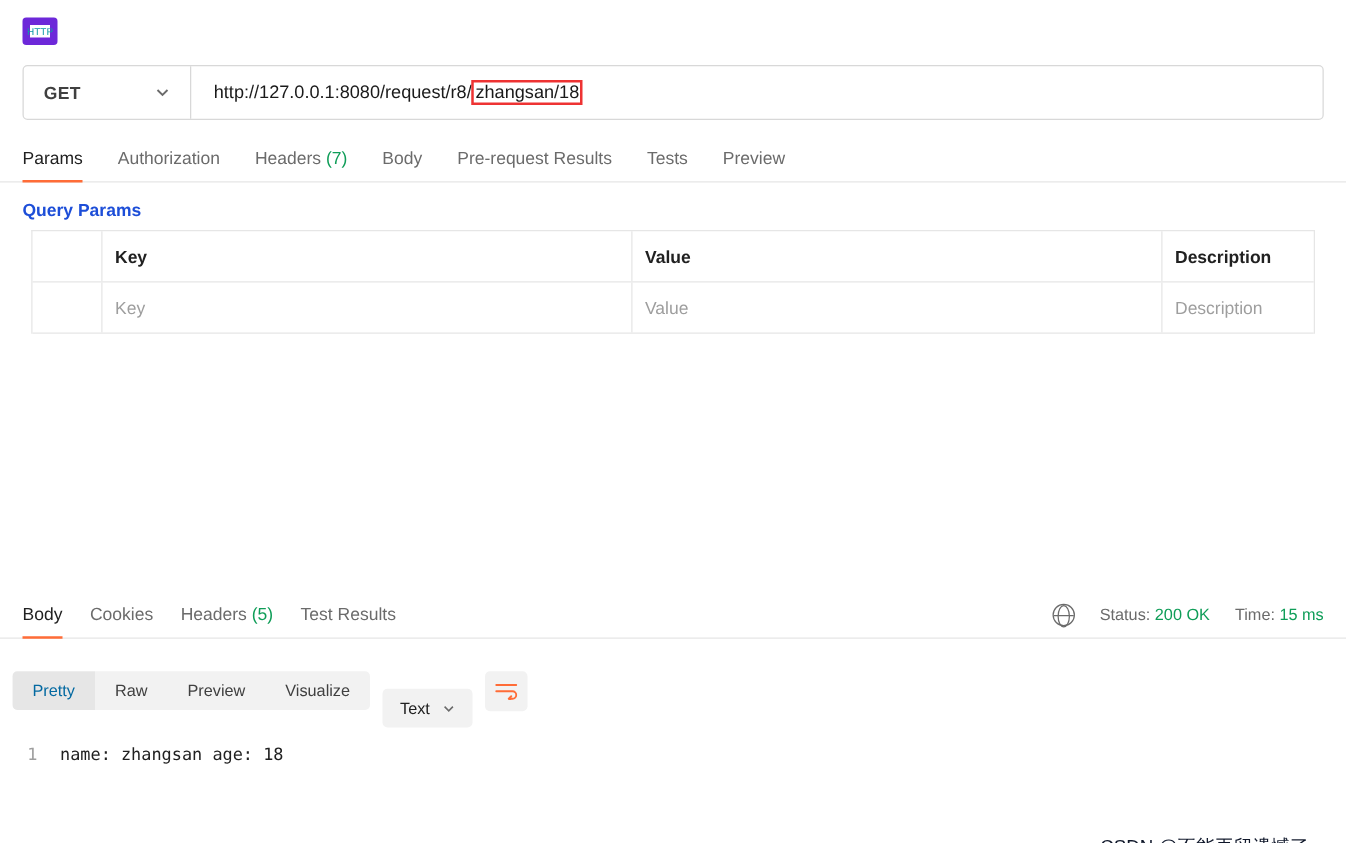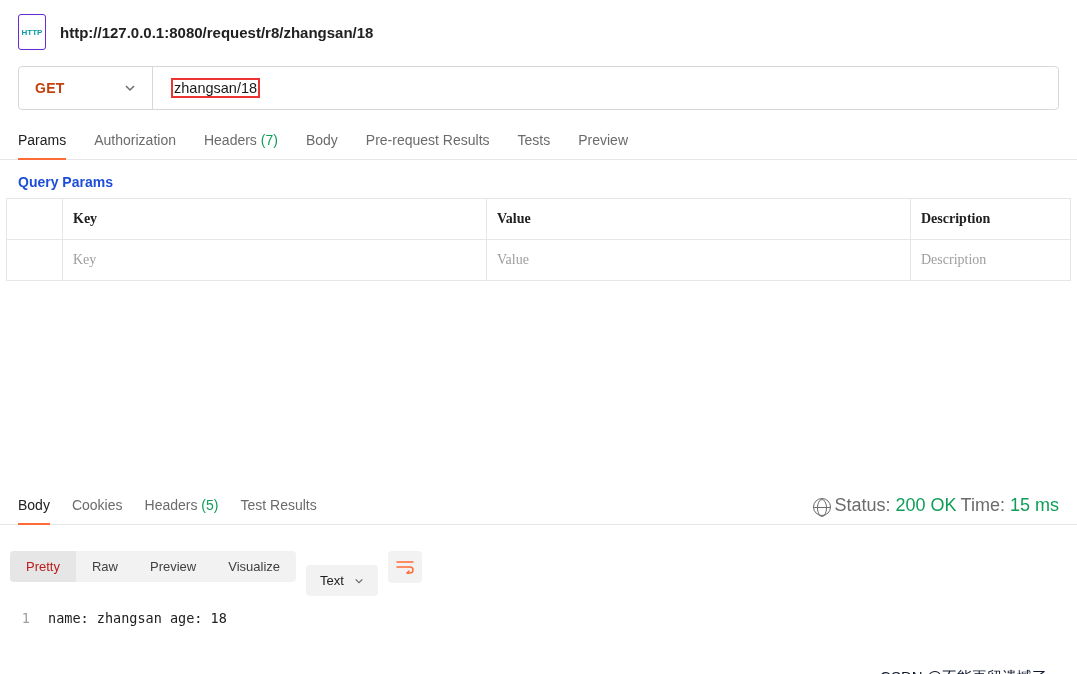--- a/index.html
+++ b/index.html
@@ -1,80 +1,80 @@
 <!DOCTYPE html>
 <html><head>
 <meta charset="utf-8">
 <style>
 * { box-sizing: border-box; margin: 0; padding: 0; }
 body { font-family: -apple-system, BlinkMacSystemFont, "Segoe UI", Arial, sans-serif; font-size: 14px; color: #212121; background: #fff; width: 1077px; }
 .hdr { display: flex; align-items: center; padding: 14px 18px 10px; gap: 14px; }
-.http-badge { width: 28px; height: 36px; border: 1px solid #6d28d9; border-radius: 3px; color: #0e9aa7; font-size: 8px; font-weight: 700; display: flex; align-items: center; justify-content: center; }
+.http-badge { width: 28px; height: 22px; border: 6px solid #6d28d9; border-radius: 3px; color: #0e9aa7; font-size: 8px; font-weight: 400; display: flex; align-items: center; justify-content: center; }
 .hdr-title { font-weight: 600; font-size: 15px; color: #212121; }
 .req-row { display: flex; align-items: stretch; margin: 6px 18px 0; border: 1px solid #d8d8d8; border-radius: 4px; height: 44px; }
 .method-select { width: 134px; display: flex; align-items: center; justify-content: space-between; padding: 0 16px; border-right: 1px solid #d8d8d8; cursor: pointer; }
-.method-label { color: #c2410c; font-weight: 700; font-size: 14px; letter-spacing: .3px; }
+.method-label { color: #404040; font-weight: 700; font-size: 14px; letter-spacing: .3px; }
 .chev { color: #6b6b6b; }
 .url-box { flex: 1; display: flex; align-items: center; padding: 0 18px; font-size: 14.5px; color: #1a1a1a; }
 .url-highlight { border: 2px solid #e33; padding: 0 1px; }
 .tabs { display: flex; gap: 28px; padding: 22px 18px 0; border-bottom: 1px solid #e6e6e6; }
 .tab { padding-bottom: 10px; color: #6b6b6b; cursor: pointer; font-size: 14px; }
 .tab.active { color: #212121; border-bottom: 2px solid #ff6c37; margin-bottom: -1px; }
 .tab .cnt { color: #0f9d58; }
 .qp-title { padding: 14px 18px 8px; color: #1d4ed8; font-weight: 700; font-size: 14px; }
-.tbl { border: 1px solid #e6e6e6; border-bottom: none; margin: 0 6px; font-family: Liberation Serif, serif; }
+.tbl { border: 1px solid #e6e6e6; border-bottom: none; margin: 0 25px; }
 .trow { display: flex; border-bottom: 1px solid #e6e6e6; }
 .tcell { padding: 12px 10px; border-right: 1px solid #e6e6e6; }
 .tcell:last-child { border-right: none; }
 .c0 { width: 56px; }
 .c1 { width: 424px; }
 .c2 { width: 424px; }
 .c3 { flex: 1; }
 .th { font-weight: 700; color: #212121; }
 .ph { color: #9e9e9e; }
 .gap { height: 206px; }
 .resp-bar { display: flex; align-items: center; justify-content: space-between; padding: 0 18px; border-bottom: 1px solid #e6e6e6; }
 .resp-tabs { display: flex; gap: 22px; }
 .rtab { padding: 10px 0; color: #6b6b6b; cursor: pointer; font-size: 14px; }
 .rtab.active { color: #212121; border-bottom: 2px solid #ff6c37; margin-bottom: -1px; }
 .rtab .cnt { color: #0f9d58; }
-.resp-meta { display: flex; align-items: flex-end; gap: 4px; color: #6b6b6b; font-size: 18px; }
+.resp-meta { display: flex; align-items: center; gap: 20px; color: #6b6b6b; font-size: 13px; }
 .globe { width: 18px; height: 18px; border: 1.5px solid #6b6b6b; border-radius: 50%; position: relative; }
 .globe::before { content: ""; position: absolute; top: 0; left: 50%; width: 8px; height: 100%; border: 1.5px solid #6b6b6b; border-radius: 50%; transform: translateX(-50%); }
 .globe::after { content: ""; position: absolute; top: 50%; left: 0; width: 100%; height: 0; border-top: 1.5px solid #6b6b6b; }
 .ok { color: #0f9d58; }
 .toolbar { display: flex; gap: 10px; padding: 12px 10px 8px; align-items: center; }
 .btn-grp { display: flex; background: #f2f2f2; border-radius: 4px; overflow: hidden; }
 .btn { padding: 8px 16px; color: #404040; cursor: pointer; font-size: 13px; }
-.btn.sel { background: #e6e6e6; color: #b91c1c; }
+.btn.sel { background: #e6e6e6; color: #0369a1; }
 .dd { display: flex; align-items: center; gap: 10px; background: #f2f2f2; padding: 8px 14px; border-radius: 4px; color: #212121; cursor: pointer; font-size: 13px; margin-top: 28px; }
 .wrap-btn { width: 34px; height: 32px; background: #f2f2f2; border-radius: 4px; display: flex; align-items: center; justify-content: center; color: #ff6c37; cursor: pointer; }
 .code { display: flex; padding: 6px 10px 20px; font-family: Consolas, Monaco, monospace; font-size: 13.5px; }
 .ln { color: #9e9e9e; width: 38px; text-align: right; padding-right: 18px; }
 .watermark { position: absolute; right: 30px; top: 668px; color: #0f172a; font-size: 15px; }
 svg { display: block; }
 </style>
 </head>
 <body>
 
 <div class="hdr">
   <div class="http-badge">HTTP</div>
-  <div class="hdr-title">http://127.0.0.1:8080/request/r8/zhangsan/18</div>
 </div>
 
 <div class="req-row">
   <div class="method-select">
     <span class="method-label">GET</span>
     <span class="chev">
       <svg width="12" height="12" viewBox="0 0 12 12">
           <path d="M2 4l4 4 4-4" stroke="#6b6b6b" stroke-width="1.5" fill="none"></path>
         </svg>
     </span>
   </div>
   <div class="url-box">
+    <span>http://127.0.0.1:8080/request/r8/</span>
       <span class="url-highlight">zhangsan/18</span>
   </div>
 </div>
 
 <div class="tabs">
   <div class="tab active">Params</div>
   <div class="tab">Authorization</div>
   <div class="tab">
     <span>Headers</span>
     <span class="cnt">(7)</span>

